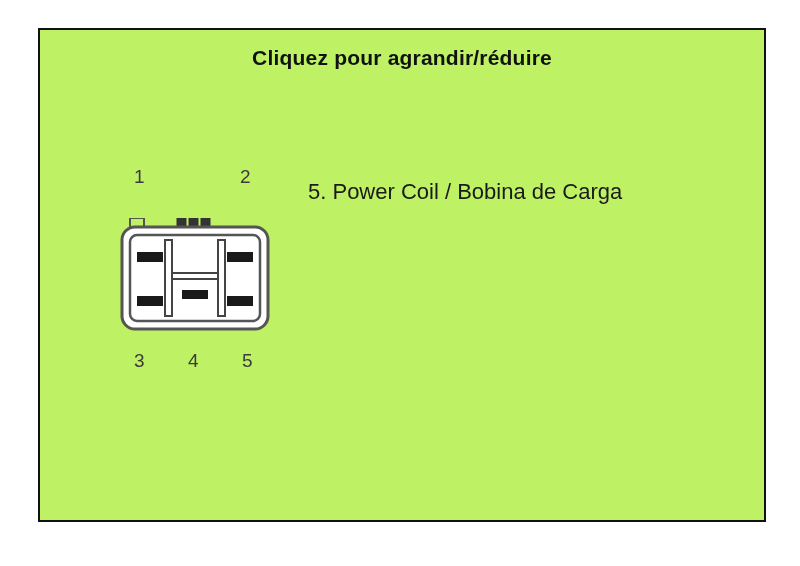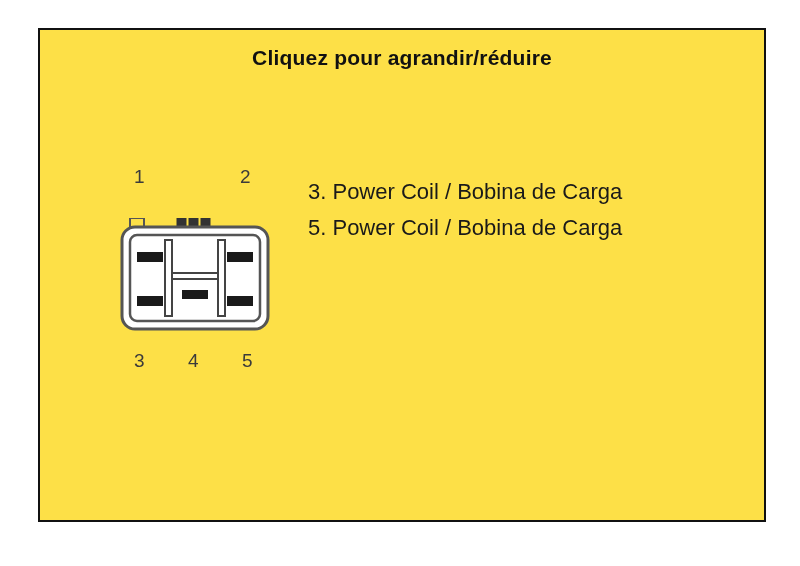--- a/index.html
+++ b/index.html
@@ -16,21 +16,21 @@
     overflow: hidden;
   }
   #frame {
     position: absolute;
     left: 38px;
     top: 28px;
     width: 728px;
     height: 494px;
     border: 2px solid #111111;
     box-sizing: border-box;
-    background: #fde047;
+    background: #bef264;
   }
   #title {
     position: absolute;
     left: 0;
     top: 16px;
     width: 100%;
     text-align: center;
     font-size: 21px;
     font-weight: bold;
     letter-spacing: 0.2px;
@@ -115,17 +115,16 @@
         <rect x="107" y="34" width="26" height="10" fill="#1a1a1a"></rect>
 
         <rect x="17" y="78" width="26" height="10" fill="#1a1a1a"></rect>
         <rect x="62" y="72" width="26" height="9" fill="#1a1a1a"></rect>
         <rect x="107" y="78" width="26" height="10" fill="#1a1a1a"></rect>
       </svg>
     </div>
   </div>
 
   <div id="legend">
-    <div class="legend-item">3. Power Coil / Bobina de Carga</div>
     <div class="legend-item">5. Power Coil / Bobina de Carga</div>
   </div>
 
 </div>
 
 </body></html>

